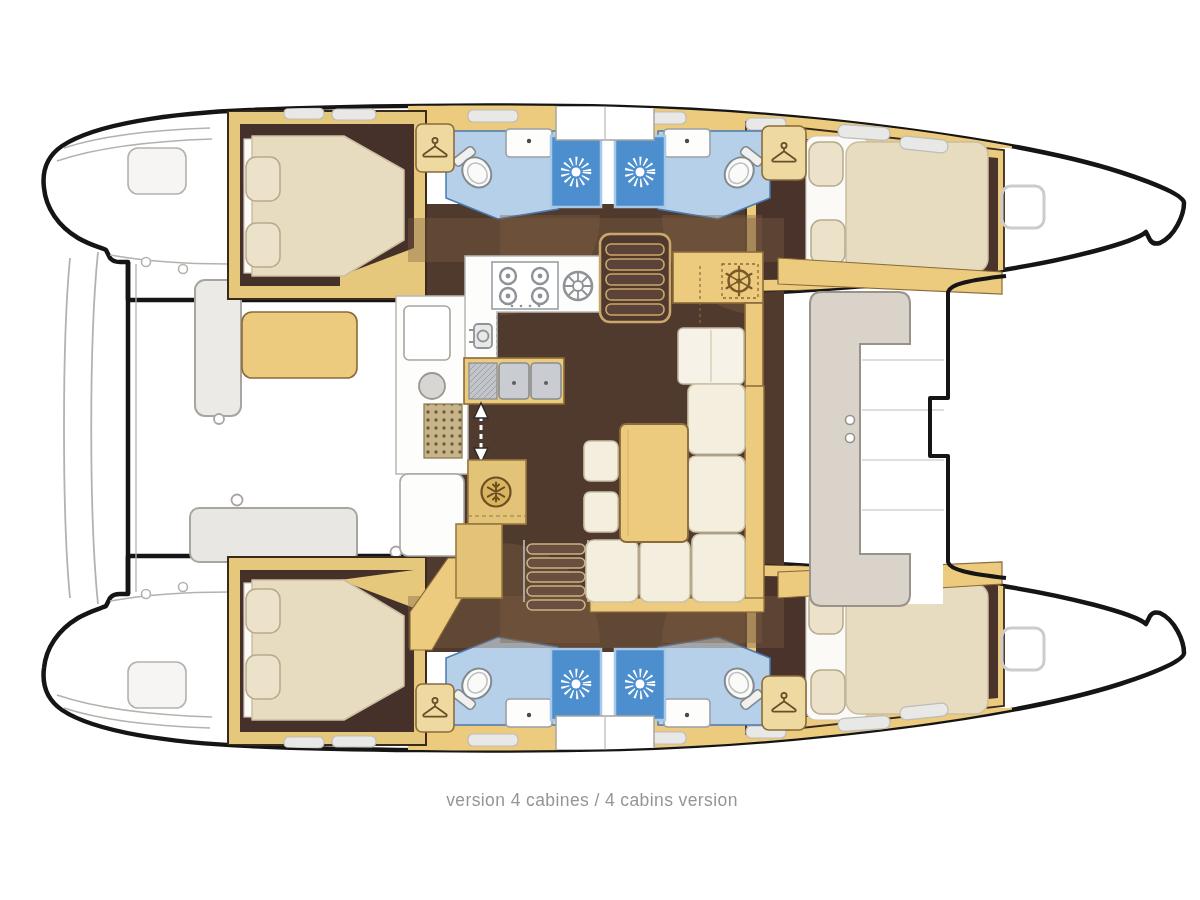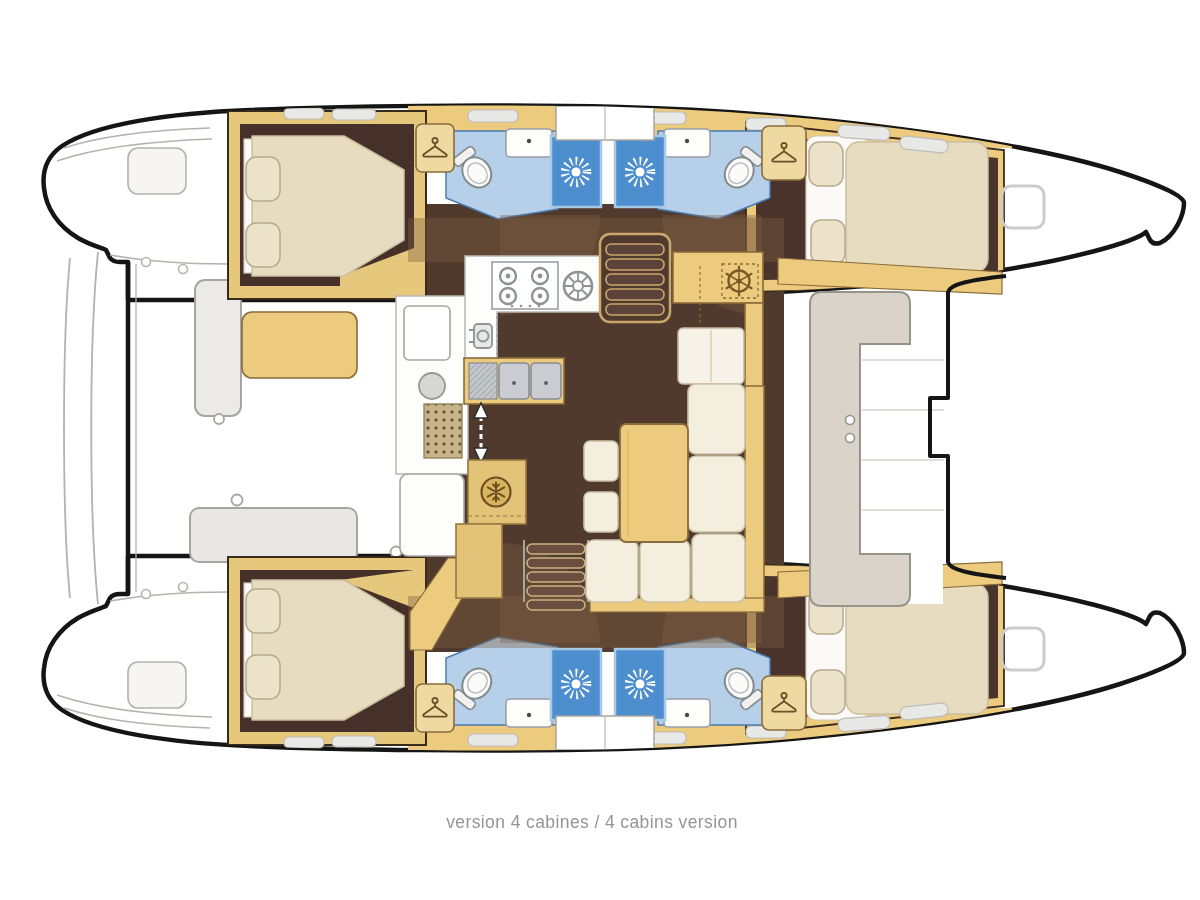--- a/index.html
+++ b/index.html
@@ -1,20 +1,20 @@
 <!DOCTYPE html>
 <html><head>
 <meta charset="utf-8">
 <style>
   html,body{margin:0;padding:0;background:#ffffff;}
   #stage{position:relative;width:1200px;height:900px;background:#fff;overflow:hidden;
          font-family:"Liberation Sans", sans-serif;}
   #plan-svg{position:absolute;left:0;top:0;}
   #caption{position:absolute;left:0;top:790px;width:1184px;text-align:center;
-           color:#939598;font-size:17.5px;letter-spacing:.4px;margin-top:22px;}
+           color:#939598;font-size:17.5px;letter-spacing:.4px;}
 </style>
 </head>
 <body>
 
 <div id="stage">
 <svg id="plan-svg" width="1200" height="900" viewBox="0 0 1200 900">
   <defs>
     <pattern id="dots" width="8" height="8" patternUnits="userSpaceOnUse">
       <rect width="8" height="8" fill="#c7b48a"></rect>
       <circle cx="4" cy="4" r="1.7" fill="#6b5a3a"></circle>

